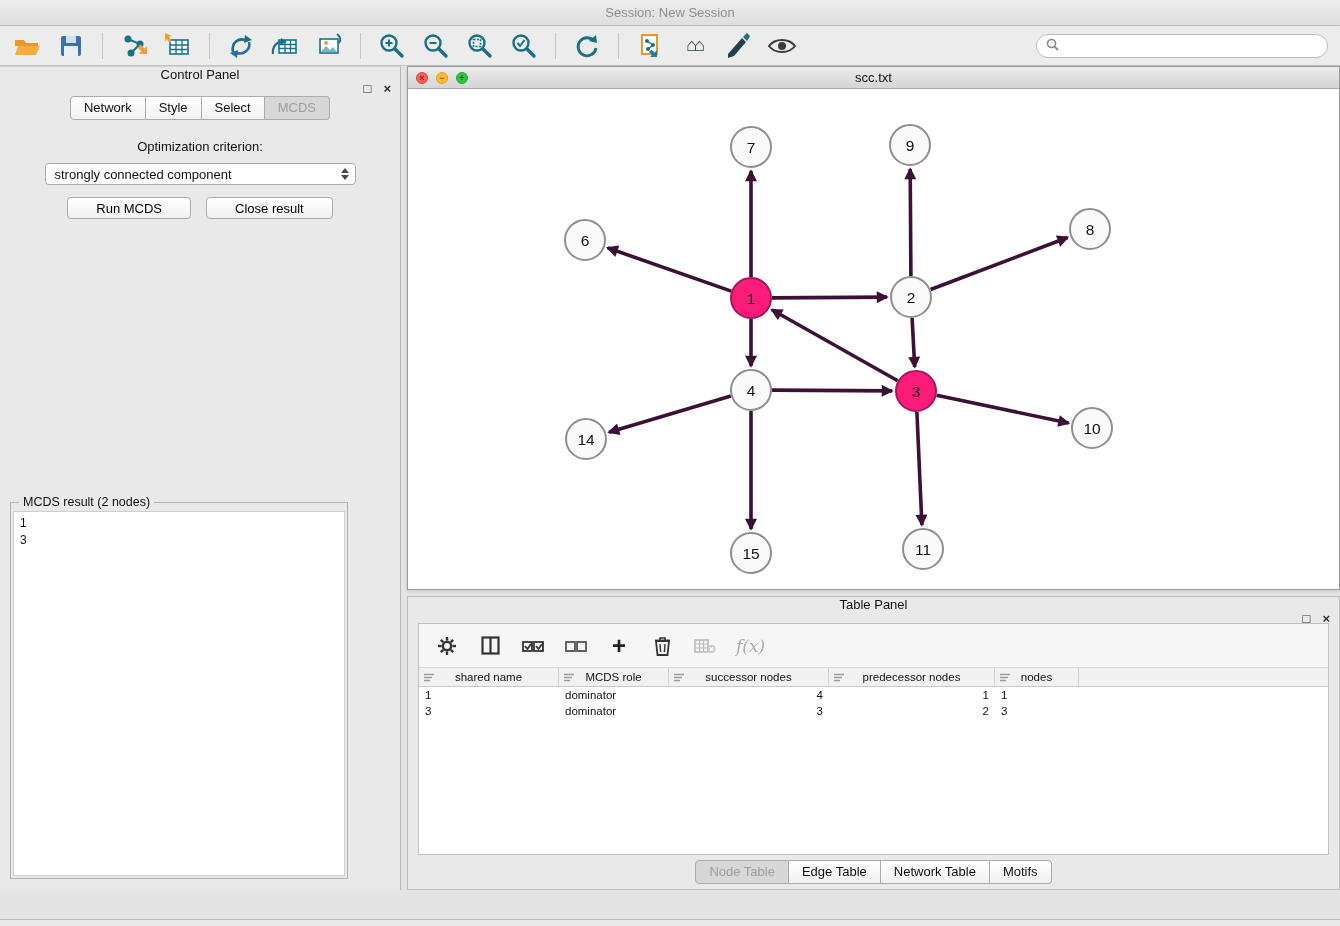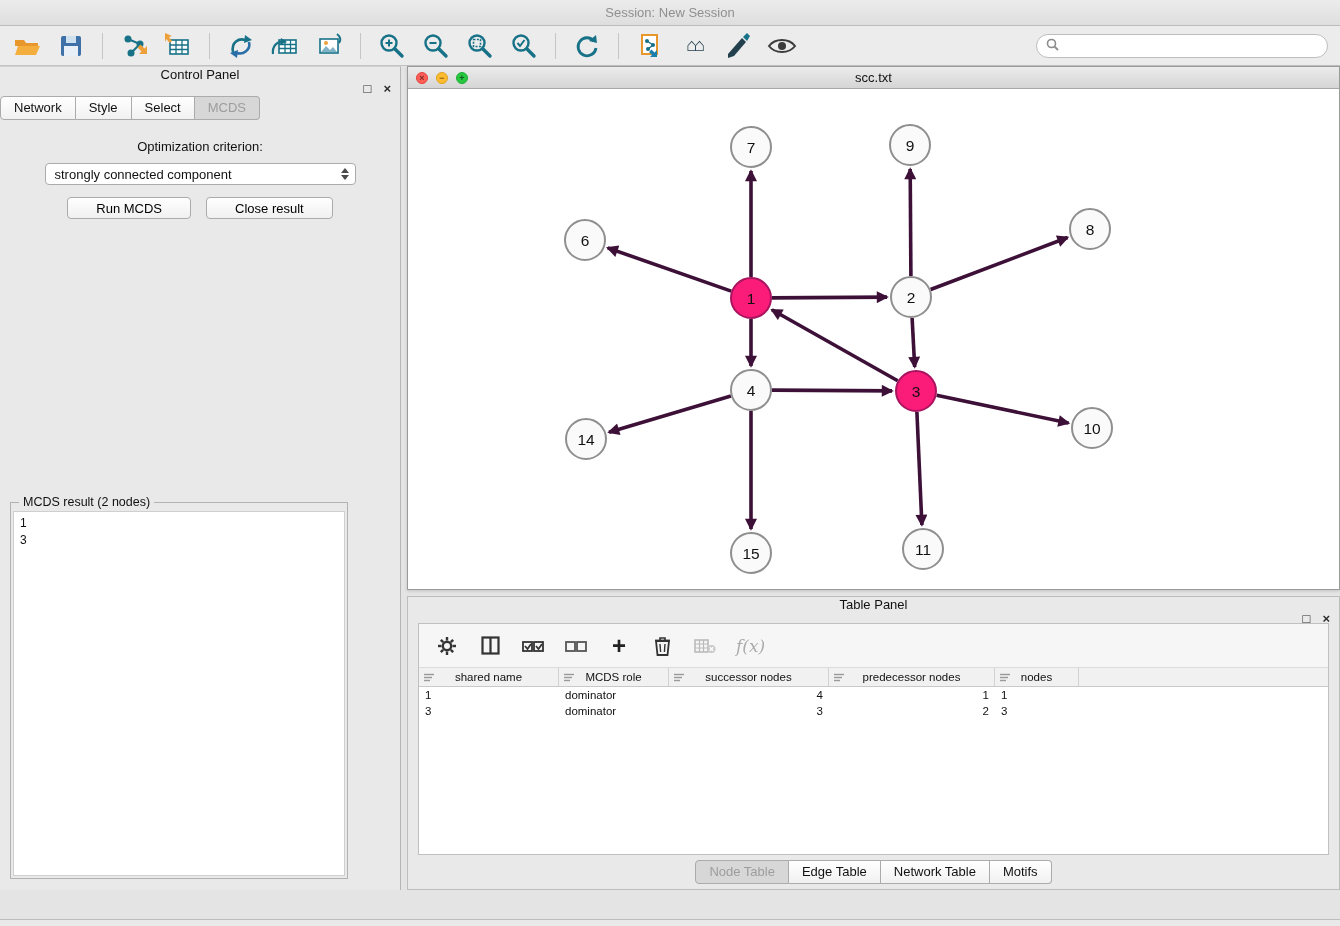--- a/index.html
+++ b/index.html
@@ -20,21 +20,21 @@
   .search-box { margin-left:auto; width:292px; height:24px; background:#fff;
     border:1px solid #bdbdbd; border-radius:12px; display:flex; align-items:center; padding:0 9px; gap:5px; }
   .search-box input { border:none; outline:none; flex:1; font-size:13px; background:transparent; font-family:"Liberation Sans",sans-serif; }
 
   
   .control-panel { position:absolute; left:0; top:66px; width:401px; height:824px;
     background:#e9e9e9; border-right:1px solid #b5b5b5; border-top:1px solid #d2d2d2; }
   .panel-header { height:26px; display:flex; align-items:center; padding:0 9px; font-size:13px;flex-direction:column; }
   .win-btns { margin-left:auto; display:flex; gap:12px; align-items:center; }
   .wbtn { font-size:13px; font-weight:bold; color:#2b2b2b; line-height:1; cursor:default; }
-  .seg-tabs { display:flex; margin-top:3px; }
+  .seg-tabs { display:flex; justify-content:center; margin-top:3px; }
   .seg-tab { border:1px solid #ababab; border-left:none; background:linear-gradient(#ffffff,#f1f1f1);
     font-size:13px; padding:3px 13px 4px; color:#111; font-family:"Liberation Sans",sans-serif; cursor:default; }
   .seg-tab:first-child { border-left:1px solid #ababab; border-radius:4px 0 0 4px; }
   .seg-tab:last-child { border-radius:0 4px 4px 0; }
   .seg-tab.active { background:#d7d7d7; color:#9d9d9d; }
   .opt-label { text-align:center; margin-top:19px; font-size:13px; }
   .dropdown { margin:9px auto 8px; width:311px; height:22px; background:#fff; border:1px solid #ababab;
     border-radius:4px; display:flex; align-items:center; padding:0 6px 0 9px; font-size:13px; }
   .dropdown .dd-text { flex:1; }
   .stepper { display:flex; flex-direction:column; gap:2px; align-items:center; }

